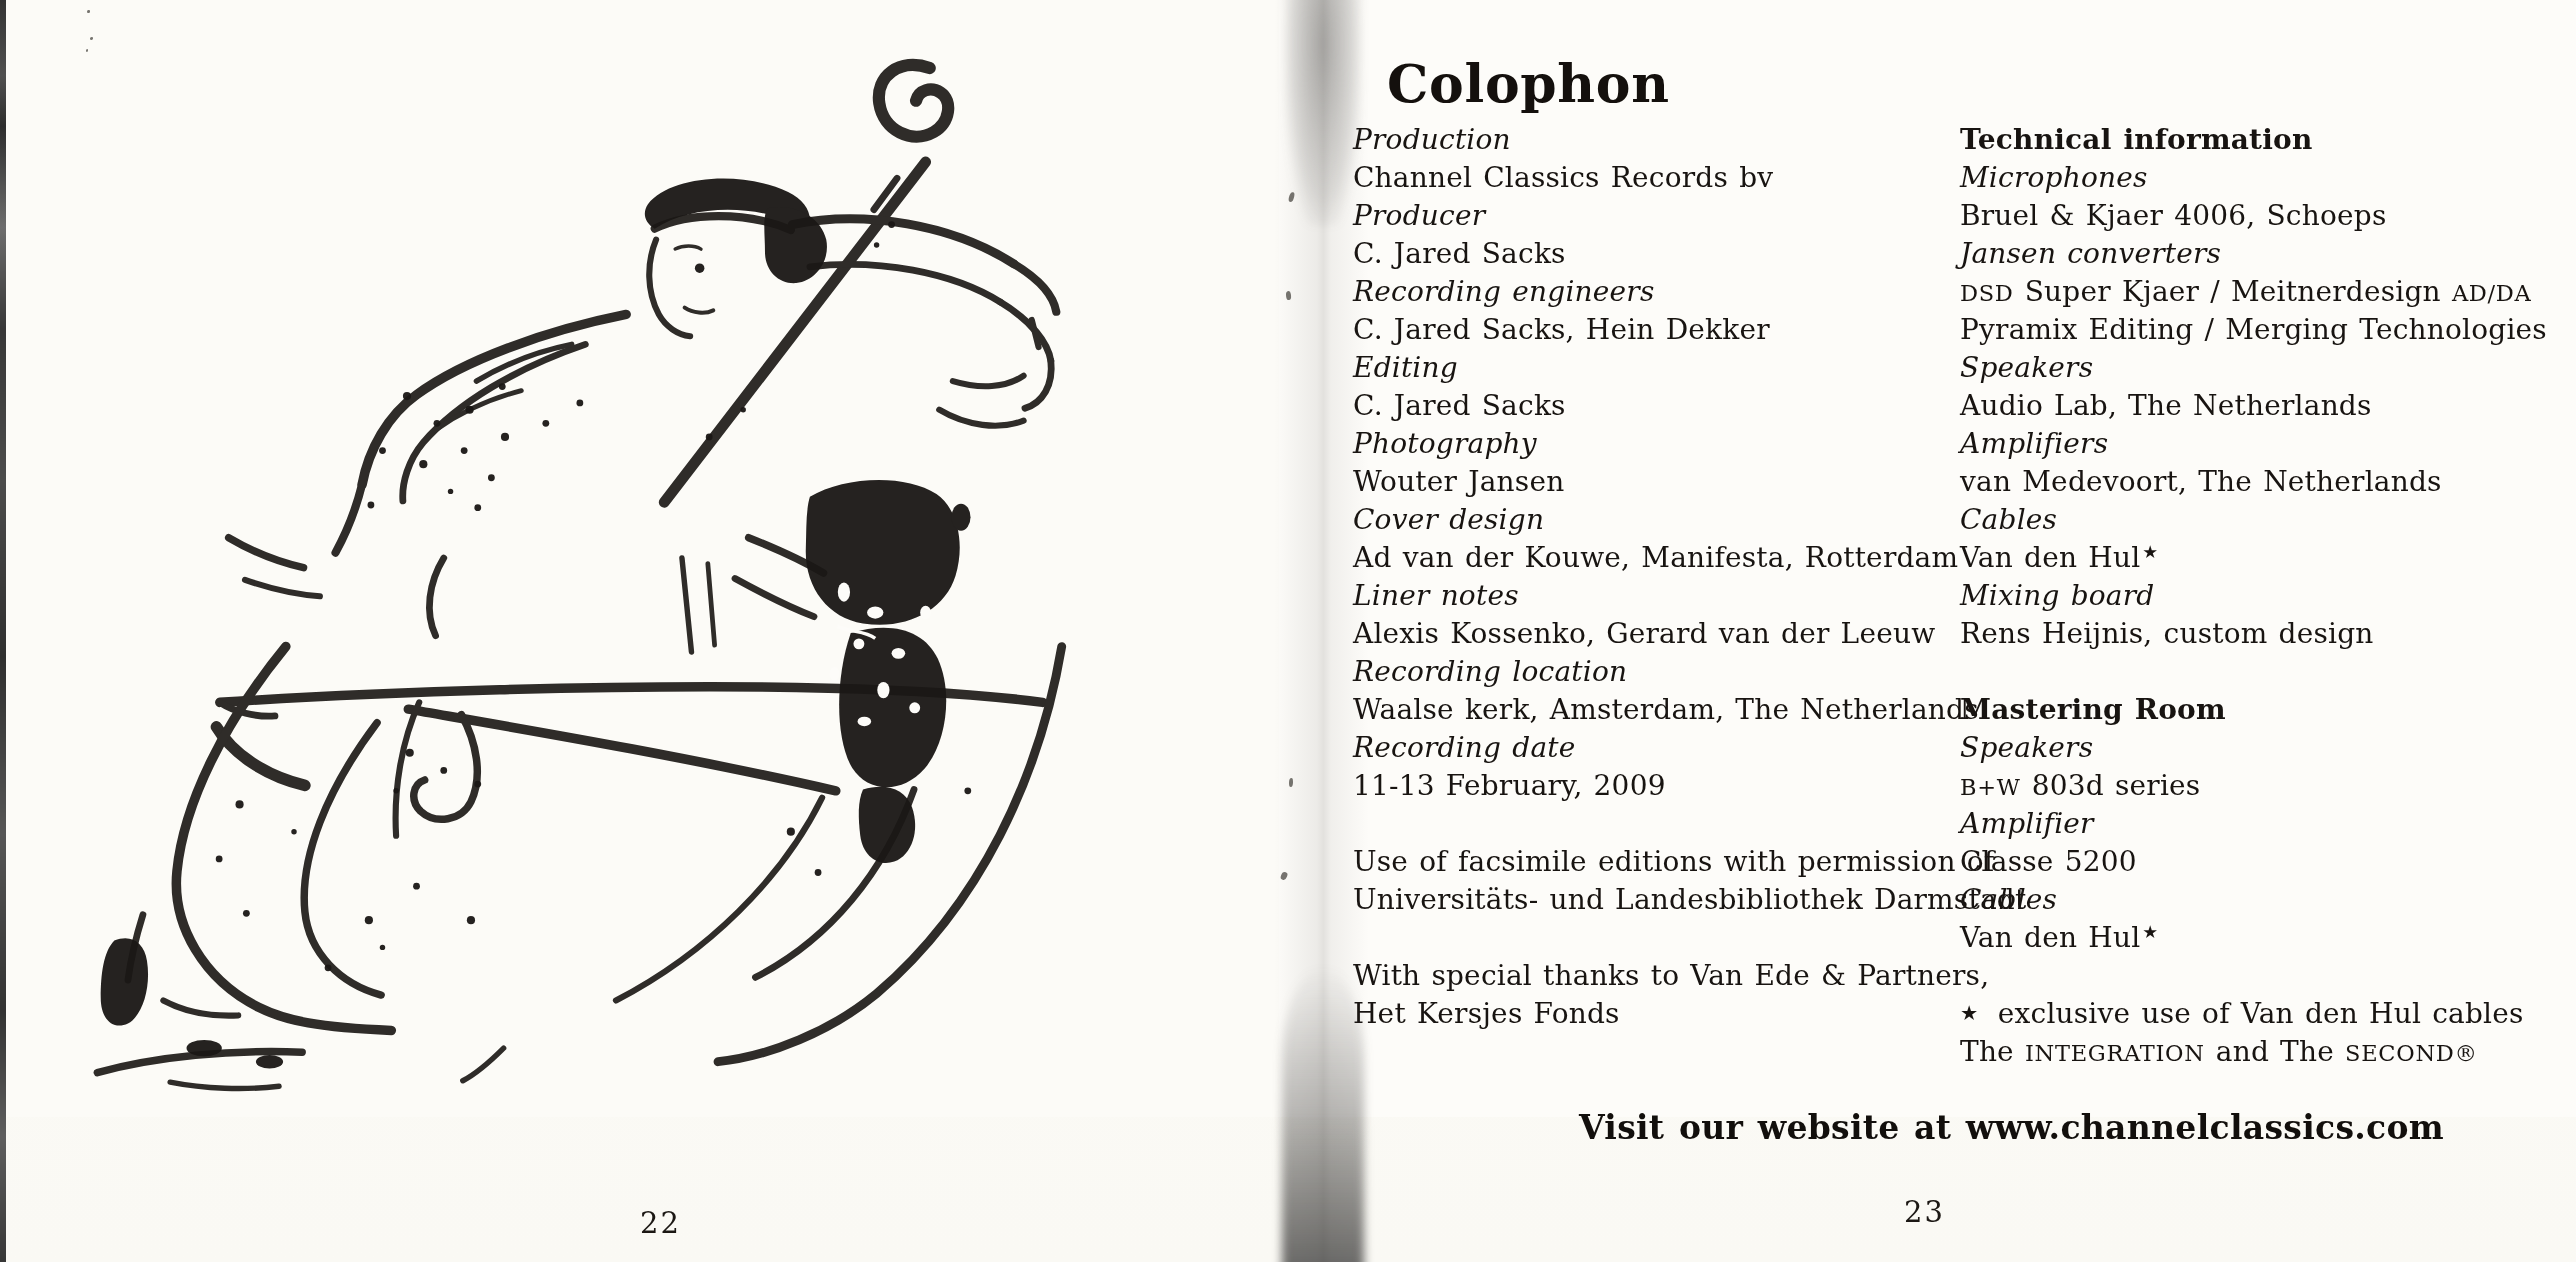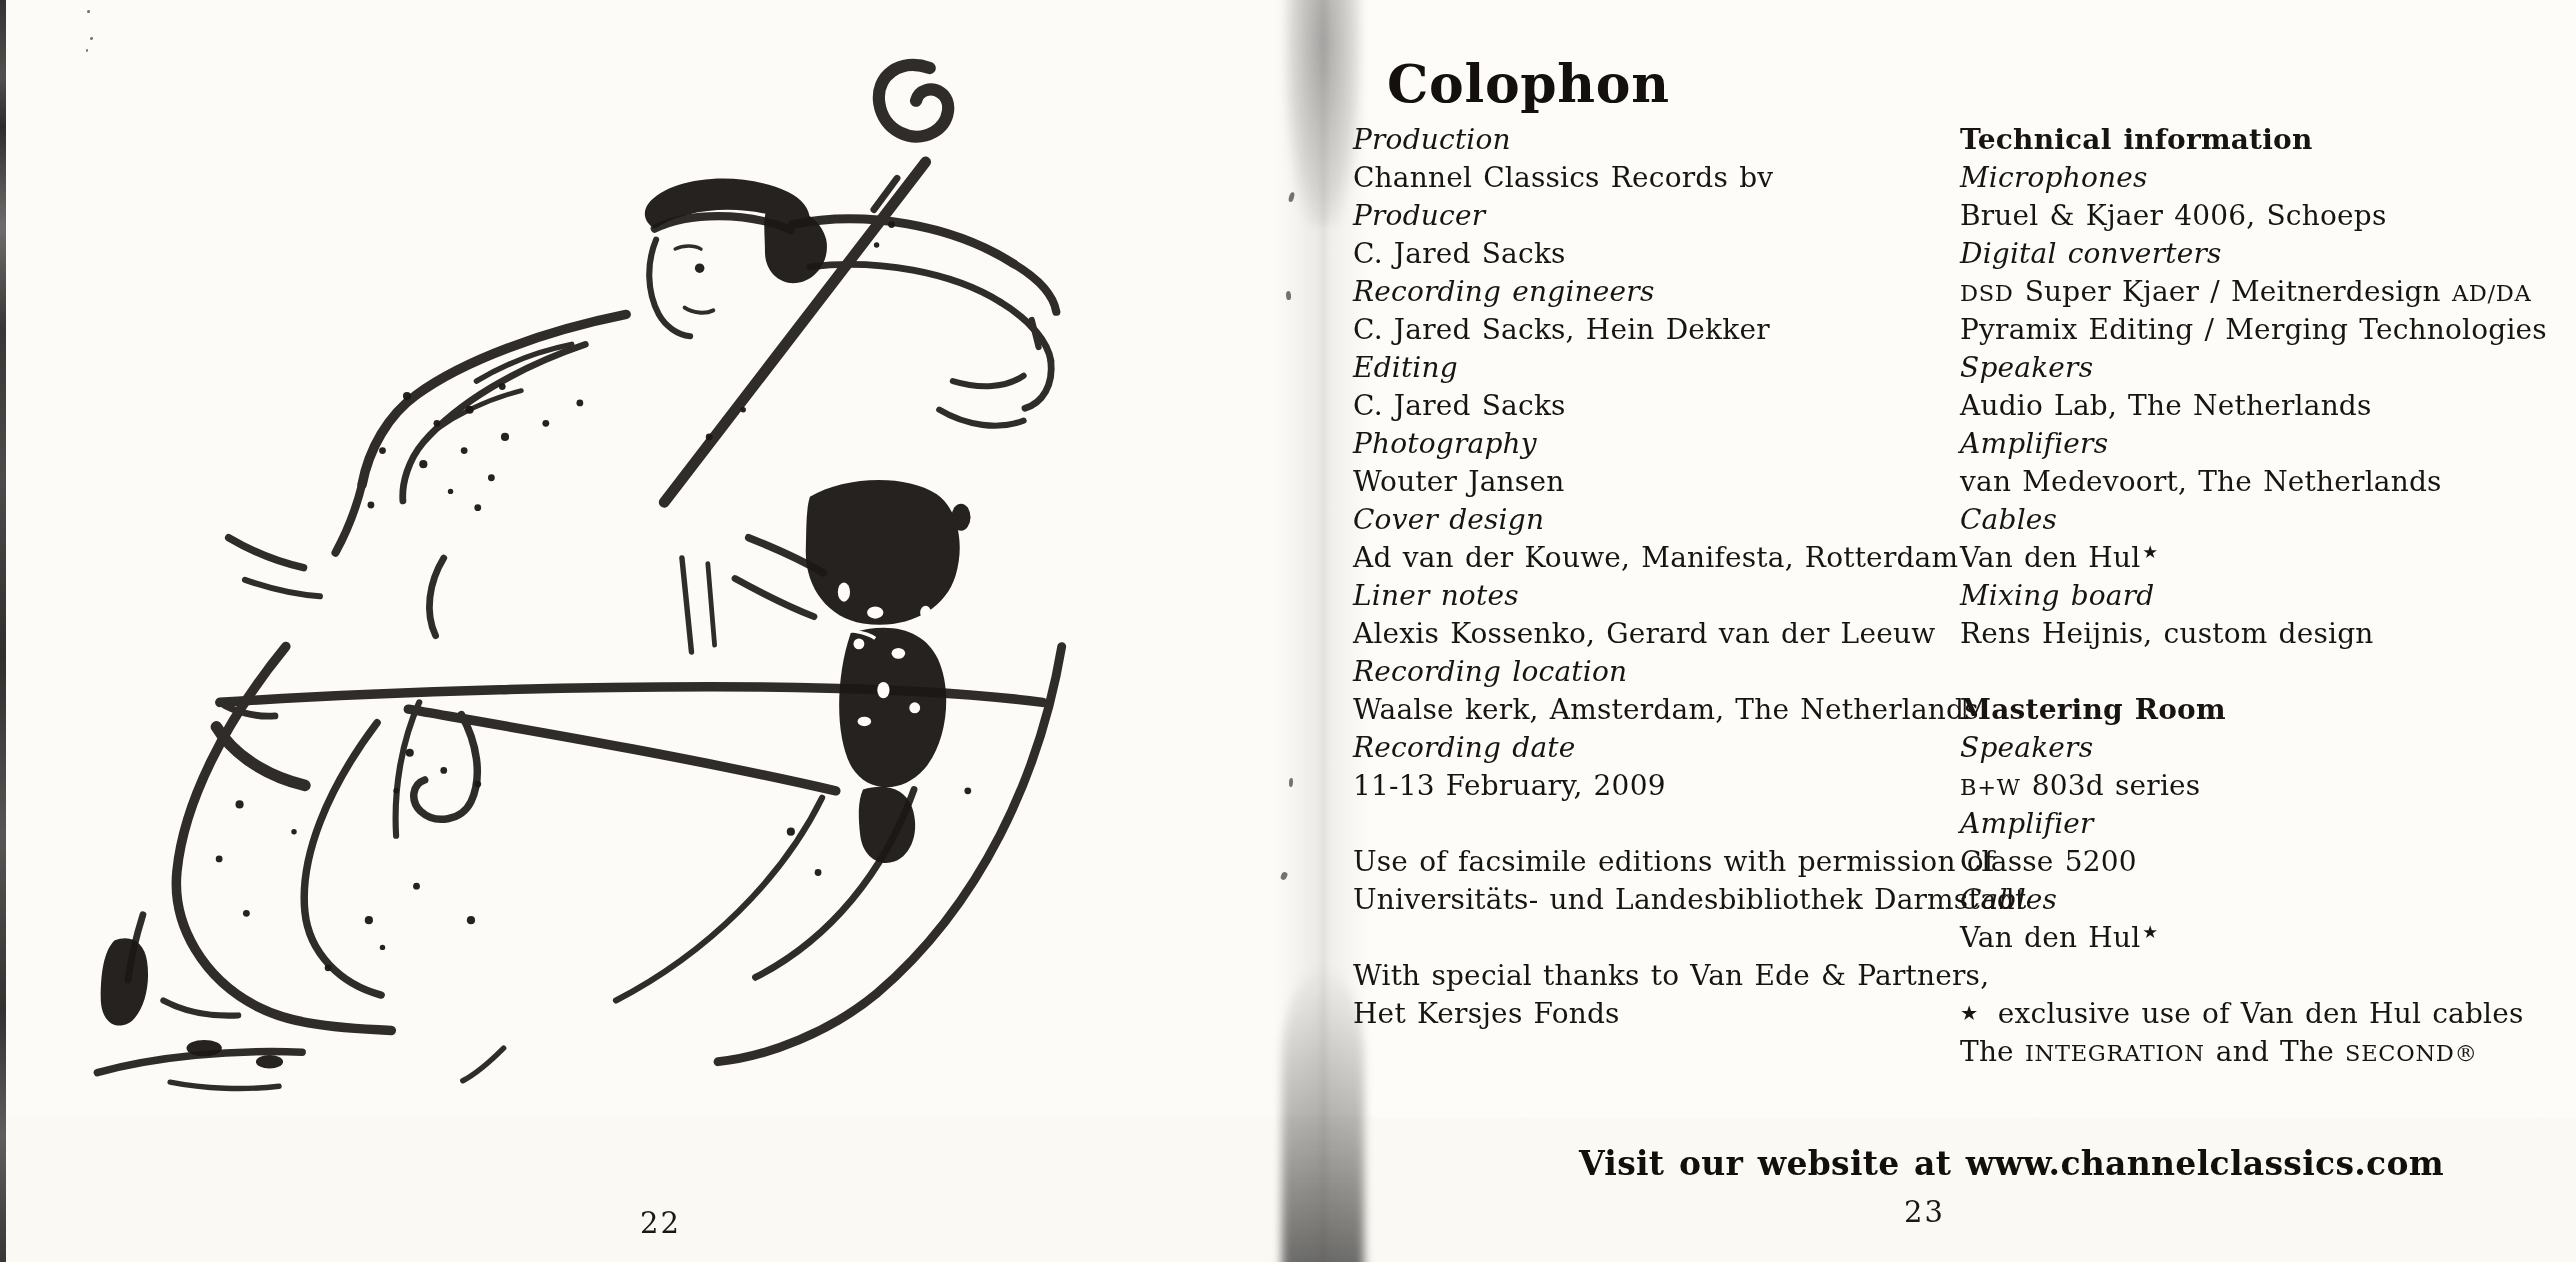--- a/index.html
+++ b/index.html
@@ -218,21 +218,21 @@
     <div class="row">Universitäts- und Landesbibliothek Darmstadt</div>
     <div class="gaprow"></div>
     <div class="row">With special thanks to Van Ede &amp; Partners,</div>
     <div class="row">Het Kersjes Fonds</div>
   </div>
 
   <div class="col" style="left:1960px;top:121px">
     <div class="row bd">Technical information</div>
     <div class="row it">Microphones</div>
     <div class="row">Bruel &amp; Kjaer 4006, Schoeps</div>
-    <div class="row it">Digital converters</div>
+    <div class="row it">Jansen converters</div>
     <div class="row"><span class="sc">DSD</span><span> Super Kjaer / Meitnerdesign </span><span class="sc">AD/DA</span></div>
     <div class="row">Pyramix Editing / Merging Technologies</div>
     <div class="row it">Speakers</div>
     <div class="row">Audio Lab, The Netherlands</div>
     <div class="row it">Amplifiers</div>
     <div class="row">van Medevoort, The Netherlands</div>
     <div class="row it">Cables</div>
     <div class="row"><span>Van den Hul</span><span class="star">★</span></div>
     <div class="row it">Mixing board</div>
     <div class="row">Rens Heijnis, custom design</div>
@@ -242,21 +242,21 @@
     <div class="row"><span class="sc">B+W</span><span> 803d series</span></div>
     <div class="row it">Amplifier</div>
     <div class="row">Classe 5200</div>
     <div class="row it">Cables</div>
     <div class="row"><span>Van den Hul</span><span class="star">★</span></div>
     <div class="gaprow"></div>
     <div class="row"><span class="fstar">★</span><span> exclusive use of Van den Hul cables</span></div>
     <div class="row"><span>The </span><span class="sc">INTEGRATION</span><span> and The </span><span class="sc">SECOND</span><span class="reg">®</span></div>
   </div>
 
-  <div class="abs website" style="left:1579px;top:1144px">Visit our website at www.channelclassics.com</div>
+  <div class="abs website" style="left:1579px;top:1108px">Visit our website at www.channelclassics.com</div>
 
   <div class="abs pagenum" style="left:1904px;top:1195px">23</div>
 
   <div class="left-edge"></div>
   <div class="gutter-mid"></div>
   <div class="gutter-top"></div>
   <div class="gutter-bottom"></div>
   <div class="speck" style="left:1289px;top:192px;width:4.8px;height:10.2px;transform:rotate(12deg)"></div>
   <div class="speck" style="left:1286px;top:291px;width:5.4px;height:8.8px;transform:rotate(-8deg)"></div>
   <div class="speck" style="left:1289px;top:778px;width:4.1px;height:8.8px"></div>

